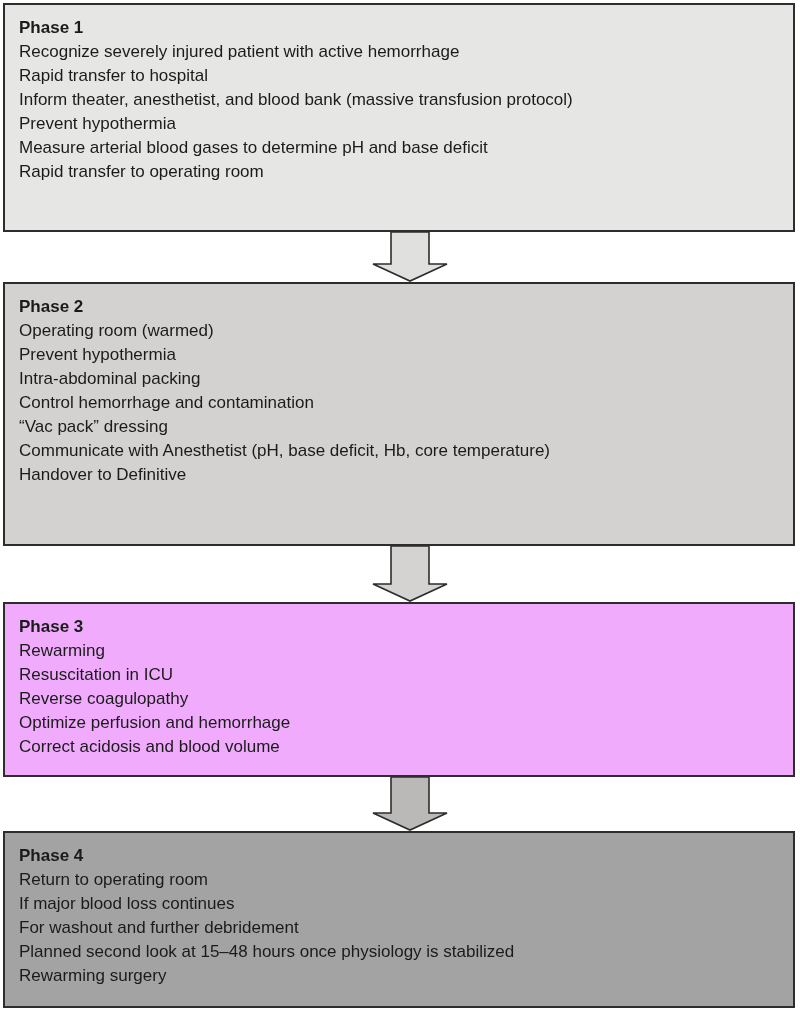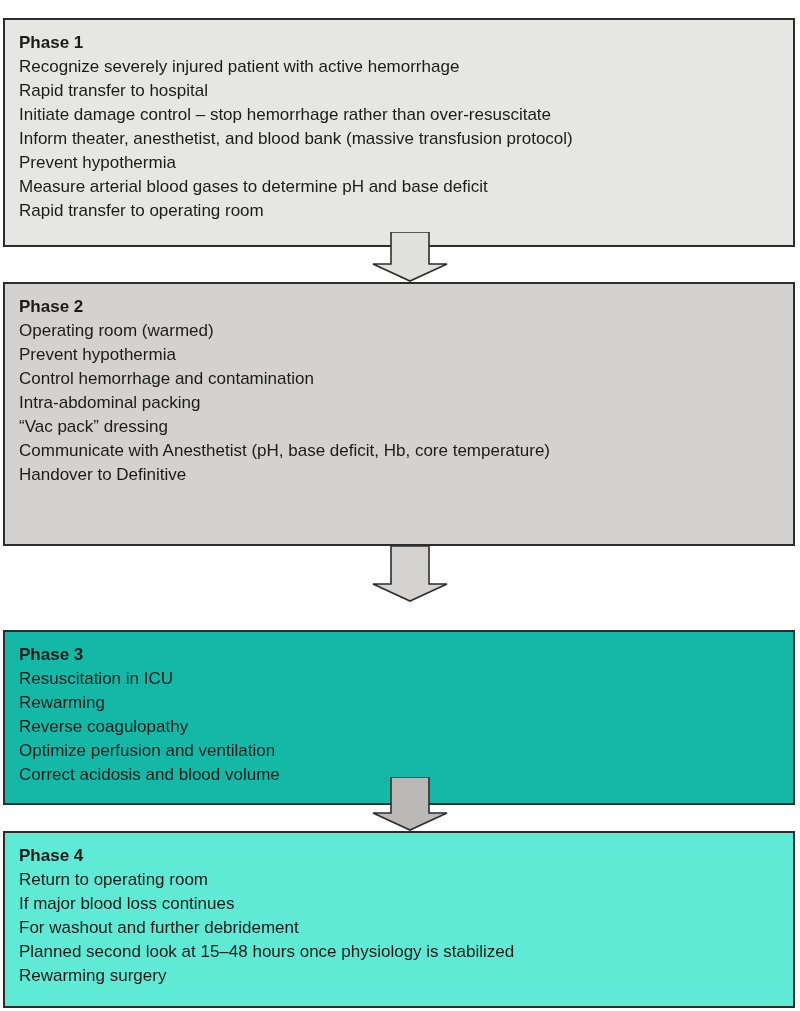--- a/index.html
+++ b/index.html
@@ -25,21 +25,21 @@
     color: #1b1b1b;
     font-size: 17px;
     line-height: 24px;
   }
   .phase-title {
     font-weight: bold;
   }
   .phase-line {
     white-space: nowrap;
   }
-  #phase1 { top: 18px;   height: 229px; }
+  #phase1 { top: 3px;   height: 229px; }
   #phase2 { top: 282px; height: 264px; }
   #phase3 { top: 602px; height: 175px; }
   #phase4 { top: 831px; height: 177px; }
   .arrow-gap {
     position: absolute;
     left: 371px;
     width: 78px;
     overflow: visible;
   }
   #gap1 { top: 232px; height: 50px; }
@@ -50,71 +50,70 @@
 </head>
 <body>
 
 <div class="canvas">
 
   <section class="phase" id="phase1" style="background-color: rgb(230, 230, 229);">
     <div class="phase-title">Phase 1</div>
     <div class="phase-lines">
         <div class="phase-line">Recognize severely injured patient with active hemorrhage</div>
         <div class="phase-line">Rapid transfer to hospital</div>
-        <div class="phase-line">Initiate damage control – stop hemorrhage rather than over-resuscitate</div>
         <div class="phase-line">Inform theater, anesthetist, and blood bank (massive transfusion protocol)</div>
         <div class="phase-line">Prevent hypothermia</div>
         <div class="phase-line">Measure arterial blood gases to determine pH and base deficit</div>
         <div class="phase-line">Rapid transfer to operating room</div>
       </div>
   </section>
 
   <div class="arrow-gap" id="gap1">
     <svg width="78" height="50" viewBox="0 0 78 50">
       <polygon points="20,0 58,0 58,32 76,32 39,49 2,32 20,32" stroke-width="1.6" stroke-linejoin="miter" fill="#e0e0df" stroke="#2d2d2d"></polygon>
     </svg>
   </div>
 
   <section class="phase" id="phase2" style="background-color: rgb(211, 210, 209);">
     <div class="phase-title">Phase 2</div>
     <div class="phase-lines">
         <div class="phase-line">Operating room (warmed)</div>
         <div class="phase-line">Prevent hypothermia</div>
+        <div class="phase-line">Intra-abdominal packing</div>
         <div class="phase-line">Control hemorrhage and contamination</div>
-        <div class="phase-line">Intra-abdominal packing</div>
         <div class="phase-line">“Vac pack” dressing</div>
         <div class="phase-line">Communicate with Anesthetist (pH, base deficit, Hb, core temperature)</div>
         <div class="phase-line">Handover to Definitive</div>
       </div>
   </section>
 
   <div class="arrow-gap" id="gap2">
     <svg width="78" height="56" viewBox="0 0 78 56">
       <polygon points="20,0 58,0 58,38 76,38 39,55 2,38 20,38" stroke-width="1.6" stroke-linejoin="miter" fill="#d4d3d2" stroke="#2d2d2d"></polygon>
     </svg>
   </div>
 
-  <section class="phase" id="phase3" style="background-color: #14b8a6; margin-top: 28px;">
+  <section class="phase" id="phase3" style="background-color: #f0abfc;">
     <div class="phase-title">Phase 3</div>
     <div class="phase-lines">
+        <div class="phase-line">Rewarming</div>
         <div class="phase-line">Resuscitation in ICU</div>
-        <div class="phase-line">Rewarming</div>
         <div class="phase-line">Reverse coagulopathy</div>
-        <div class="phase-line">Optimize perfusion and ventilation</div>
+        <div class="phase-line">Optimize perfusion and hemorrhage</div>
         <div class="phase-line">Correct acidosis and blood volume</div>
       </div>
   </section>
 
   <div class="arrow-gap" id="gap3">
     <svg width="78" height="54" viewBox="0 0 78 54">
       <polygon points="20,0 58,0 58,36 76,36 39,53 2,36 20,36" stroke-width="1.6" stroke-linejoin="miter" fill="#bab9b8" stroke="#2d2d2d"></polygon>
     </svg>
   </div>
 
-  <section class="phase" id="phase4" style="background-color: #5eead4;">
+  <section class="phase" id="phase4" style="background-color: #a3a3a3;">
     <div class="phase-title">Phase 4</div>
     <div class="phase-lines">
         <div class="phase-line">Return to operating room</div>
         <div class="phase-line">If major blood loss continues</div>
         <div class="phase-line">For washout and further debridement</div>
         <div class="phase-line">Planned second look at 15–48 hours once physiology is stabilized</div>
         <div class="phase-line">Rewarming surgery</div>
       </div>
   </section>
 

